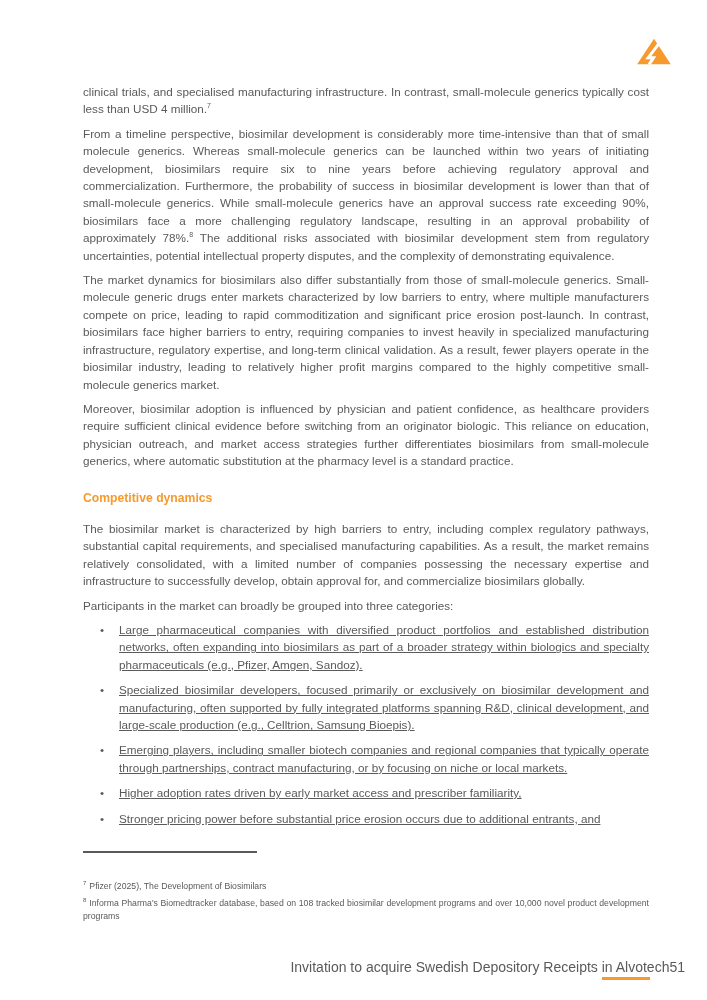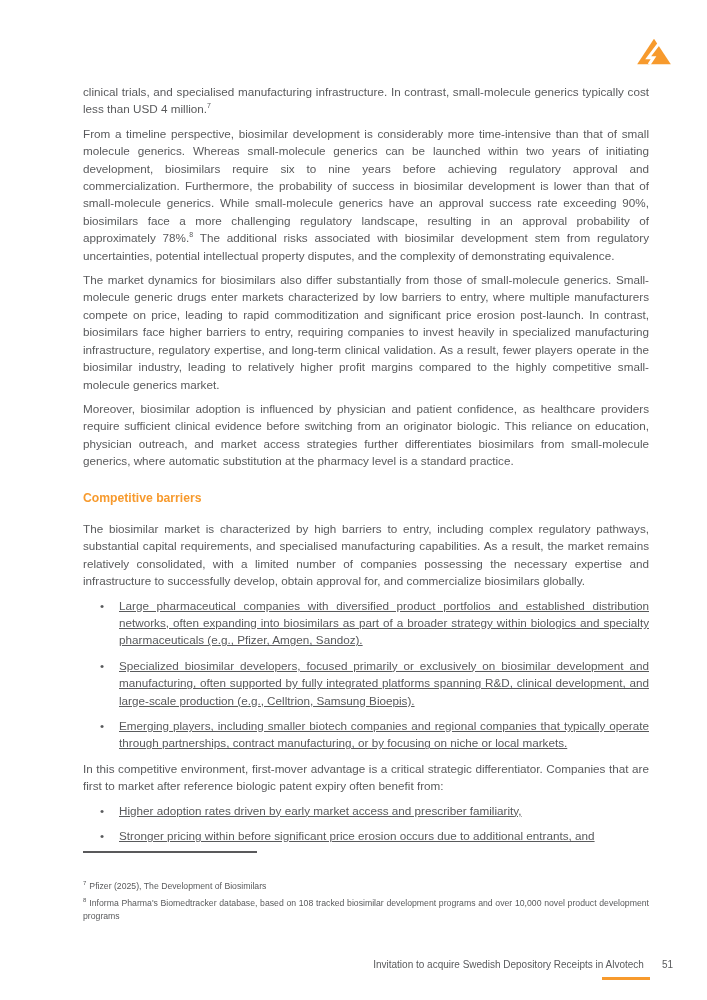--- a/index.html
+++ b/index.html
@@ -70,25 +70,24 @@
     text-align:justify;
     margin:0;
   }
   .footnote .fnsup{
     font-size:6px;
     vertical-align:super;
     margin-right:3px;
   }
   .footer{
     position:absolute;
-    right:34px;top:959px;
+    right:22px;top:959px;
     display:flex;
     align-items:baseline;
-    gap:18px;
-    font-size:10px;
+    font-size:14px;
     color:#595a5c;
   }
   .footer-accent{
     position:absolute;
     right:57px;top:977px;
     width:48px;height:3px;
     background:var(--accent);
   }
 </style>
 </head>
@@ -106,47 +105,47 @@
   <div class="content">
 
     <p><span>clinical trials, and specialised manufacturing infrastructure. In contrast, small-molecule generics typically cost less than USD 4 million.</span><sup class="fnref">7</sup></p>
 
     <p><span>From a timeline perspective, biosimilar development is considerably more time-intensive than that of small molecule generics. Whereas small-molecule generics can be launched within two years of initiating development, biosimilars require six to nine years before achieving regulatory approval and commercialization. Furthermore, the probability of success in biosimilar development is lower than that of small-molecule generics. While small-molecule generics have an approval success rate exceeding 90%, biosimilars face a more challenging regulatory landscape, resulting in an approval probability of approximately 78%.</span><sup class="fnref">8</sup><span> The additional risks associated with biosimilar development stem from regulatory uncertainties, potential intellectual property disputes, and the complexity of demonstrating equivalence.</span></p>
 
     <p>The market dynamics for biosimilars also differ substantially from those of small-molecule generics. Small-molecule generic drugs enter markets characterized by low barriers to entry, where multiple manufacturers compete on price, leading to rapid commoditization and significant price erosion post-launch. In contrast, biosimilars face higher barriers to entry, requiring companies to invest heavily in specialized manufacturing infrastructure, regulatory expertise, and long-term clinical validation. As a result, fewer players operate in the biosimilar industry, leading to relatively higher profit margins compared to the highly competitive small-molecule generics market.</p>
 
     <p>Moreover, biosimilar adoption is influenced by physician and patient confidence, as healthcare providers require sufficient clinical evidence before switching from an originator biologic. This reliance on education, physician outreach, and market access strategies further differentiates biosimilars from small-molecule generics, where automatic substitution at the pharmacy level is a standard practice.</p>
 
-    <h2 class="heading">Competitive barriers</h2>
+    <h2 class="heading">Competitive dynamics</h2>
 
     <p>The biosimilar market is characterized by high barriers to entry, including complex regulatory pathways, substantial capital requirements, and specialised manufacturing capabilities. As a result, the market remains relatively consolidated, with a limited number of companies possessing the necessary expertise and infrastructure to successfully develop, obtain approval for, and commercialize biosimilars globally.</p>
 
+    <p>Participants in the market can broadly be grouped into three categories:</p>
 
     <div class="bullet-row">
       <span class="marker">•</span>
       <span class="btxt">Large pharmaceutical companies with diversified product portfolios and established distribution networks, often expanding into biosimilars as part of a broader strategy within biologics and specialty pharmaceuticals (e.g., Pfizer, Amgen, Sandoz).</span>
     </div>
     <div class="bullet-row">
       <span class="marker">•</span>
       <span class="btxt">Specialized biosimilar developers, focused primarily or exclusively on biosimilar development and manufacturing, often supported by fully integrated platforms spanning R&amp;D, clinical development, and large-scale production (e.g., Celltrion, Samsung Bioepis).</span>
     </div>
     <div class="bullet-row">
       <span class="marker">•</span>
       <span class="btxt">Emerging players, including smaller biotech companies and regional companies that typically operate through partnerships, contract manufacturing, or by focusing on niche or local markets.</span>
     </div>
 
-    <p>In this competitive environment, first-mover advantage is a critical strategic differentiator. Companies that are first to market after reference biologic patent expiry often benefit from:</p>
 
     <div class="bullet-row">
       <span class="marker">•</span>
       <span class="btxt">Higher adoption rates driven by early market access and prescriber familiarity,</span>
     </div>
     <div class="bullet-row">
       <span class="marker">•</span>
-      <span class="btxt">Stronger pricing within before significant price erosion occurs due to additional entrants, and</span>
+      <span class="btxt">Stronger pricing power before substantial price erosion occurs due to additional entrants, and</span>
     </div>
 
   </div>
 
   <div class="footnote-block">
     <div class="fn-divider"></div>
     <p class="footnote"><sup class="fnsup">7</sup><span>Pfizer (2025), The Development of Biosimilars</span></p>
     <p class="footnote"><sup class="fnsup">8</sup><span>Informa Pharma's Biomedtracker database, based on 108 tracked biosimilar development programs and over 10,000 novel product development programs</span></p>
   </div>
 

